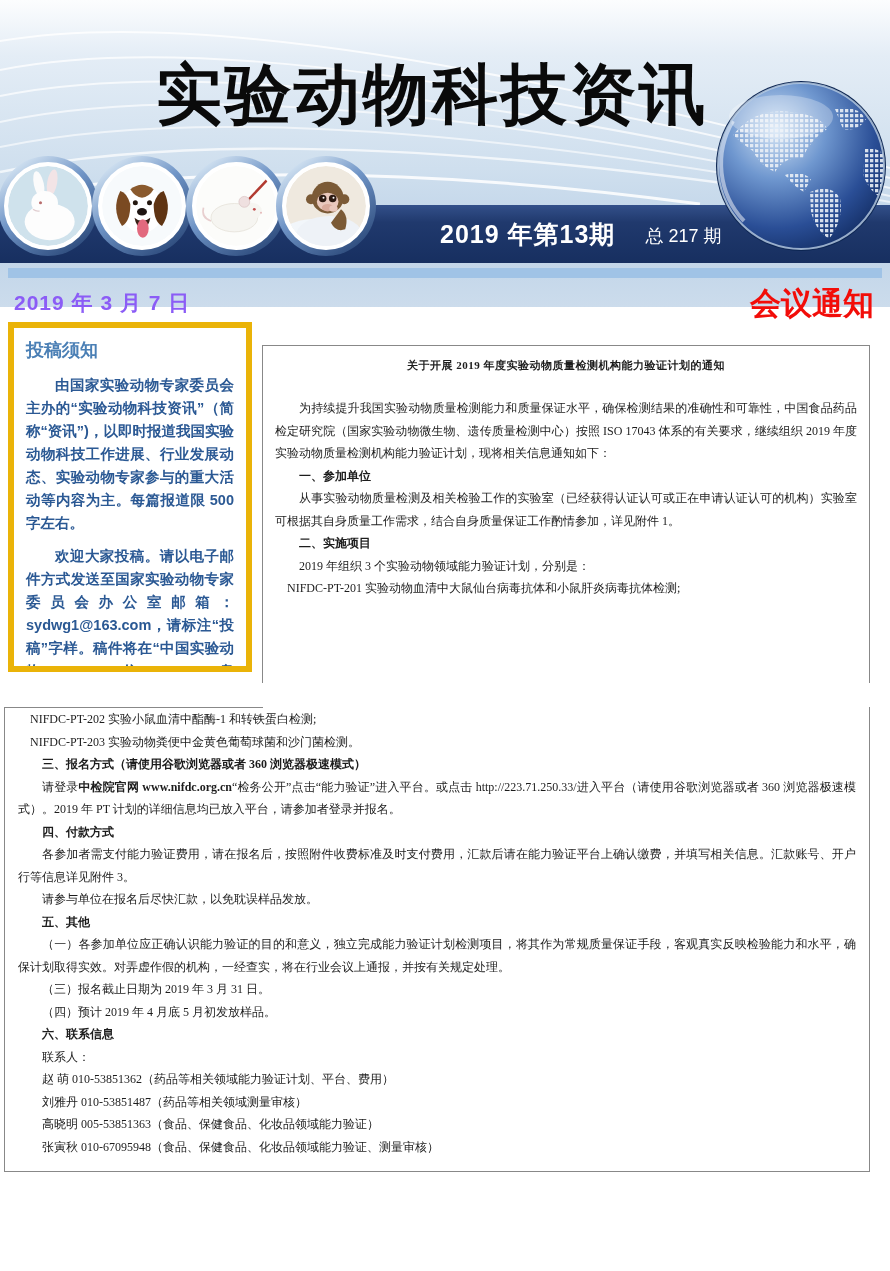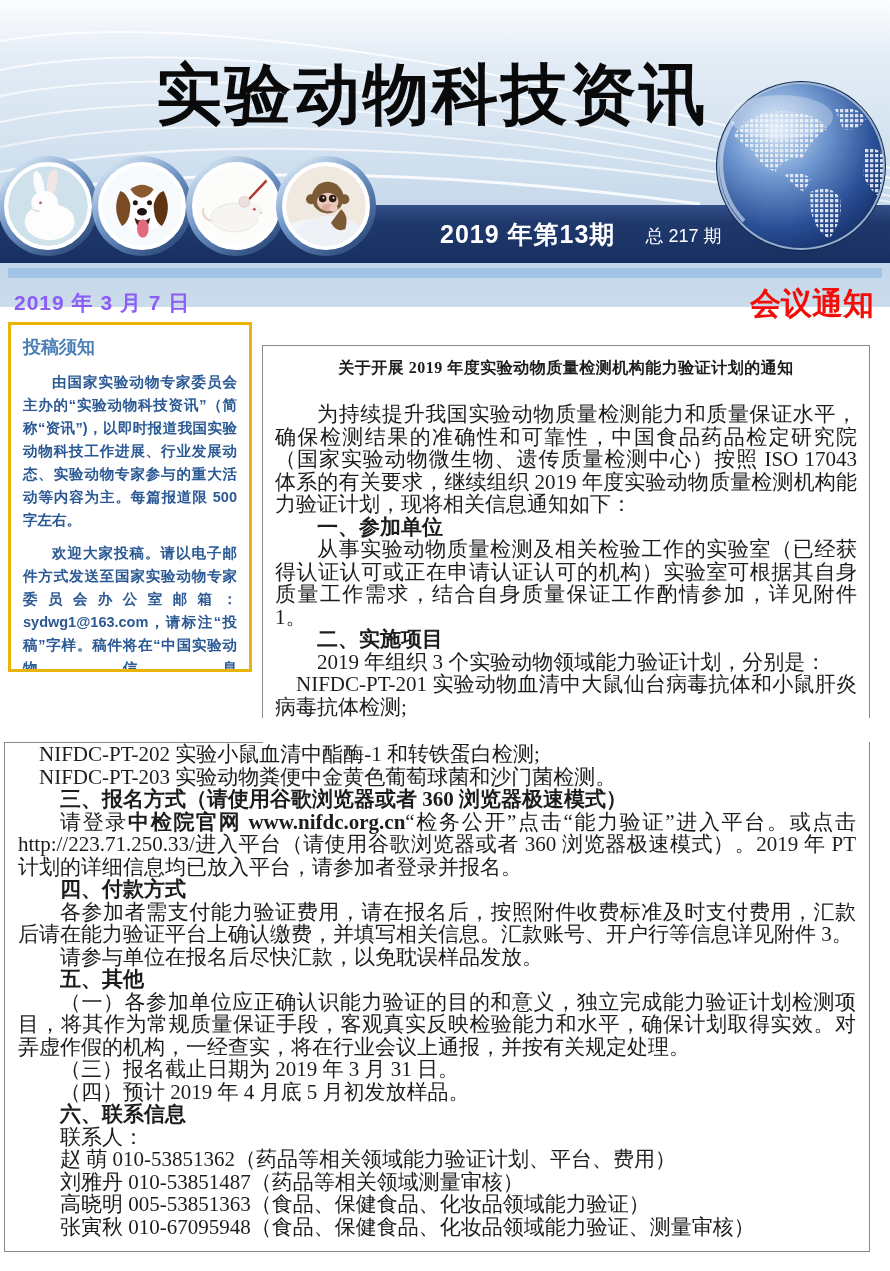--- a/index.html
+++ b/index.html
@@ -34,34 +34,34 @@
   .title-row { position:absolute; top:278px; left:0; width:890px; height:44px; }
   .dateline { position:absolute; left:14px; top:11px; font-size:21px; font-weight:bold;
     color:#8b5cf6; letter-spacing:1px; }
   .meeting-heading { margin-left:262px; width:612px; text-align:right; padding-top:5px;
     font-family:"Liberation Serif","DejaVu Serif",serif; font-size:31px; font-weight:bold; color:#f20d09; }
 
   
   .content { position:absolute; top:322px; left:0; width:890px; }
 
   .submission-box { position:absolute; left:8px; top:0; width:244px; height:350px;
-    border:3px solid #eab308; background:#fff; padding:8px 12px 4px; overflow:hidden; }
+    border:6px solid #eab308; background:#fff; padding:8px 12px 4px; overflow:hidden; }
   .submission-box h3 { color:#4a7fb5; font-size:18px; font-weight:bold; margin:2px 0 12px; }
   .submission-box p { color:#2b5994; font-size:14.5px; font-weight:bold; line-height:23px;
     text-align:justify; text-indent:2em; margin-bottom:10px; }
 
   .notice { font-family:"Liberation Serif","DejaVu Serif",serif; color:#1c1c1c;margin-top:24px; }
   .notice-upper { margin-left:262px; margin-top:23px; width:608px; min-height:338px;
     border:1px solid #888; border-bottom:none; padding:8px 12px 0; }
   .notice-lower { position:relative; margin-left:4px; width:866px;
     border:1px solid #888; border-top:none; padding:1px 13px 13px; }
   .notice-lower::before { content:""; position:absolute; top:0; left:-1px; width:259px;
     border-top:1px solid #888; }
-  .notice-title { font-size:16px; font-weight:bold; text-align:center; margin:4px 0 24px; letter-spacing:0.5px; }
-  .notice p { font-size:21px; line-height:22.5px; text-align:justify; text-indent:2em; margin:0; }
+  .notice-title { font-size:11px; font-weight:bold; text-align:center; margin:4px 0 24px; letter-spacing:0.5px; }
+  .notice p { font-size:12px; line-height:22.5px; text-align:justify; text-indent:2em; margin:0; }
   .notice p.nh { font-weight:bold; }
   .notice p.nifdc { text-indent:1em; }
 </style>
 </head>
 <body>
 
 <div class="page">
 
   <header class="masthead">
     <svg class="waves" width="890" height="205" viewBox="0 0 890 205">

